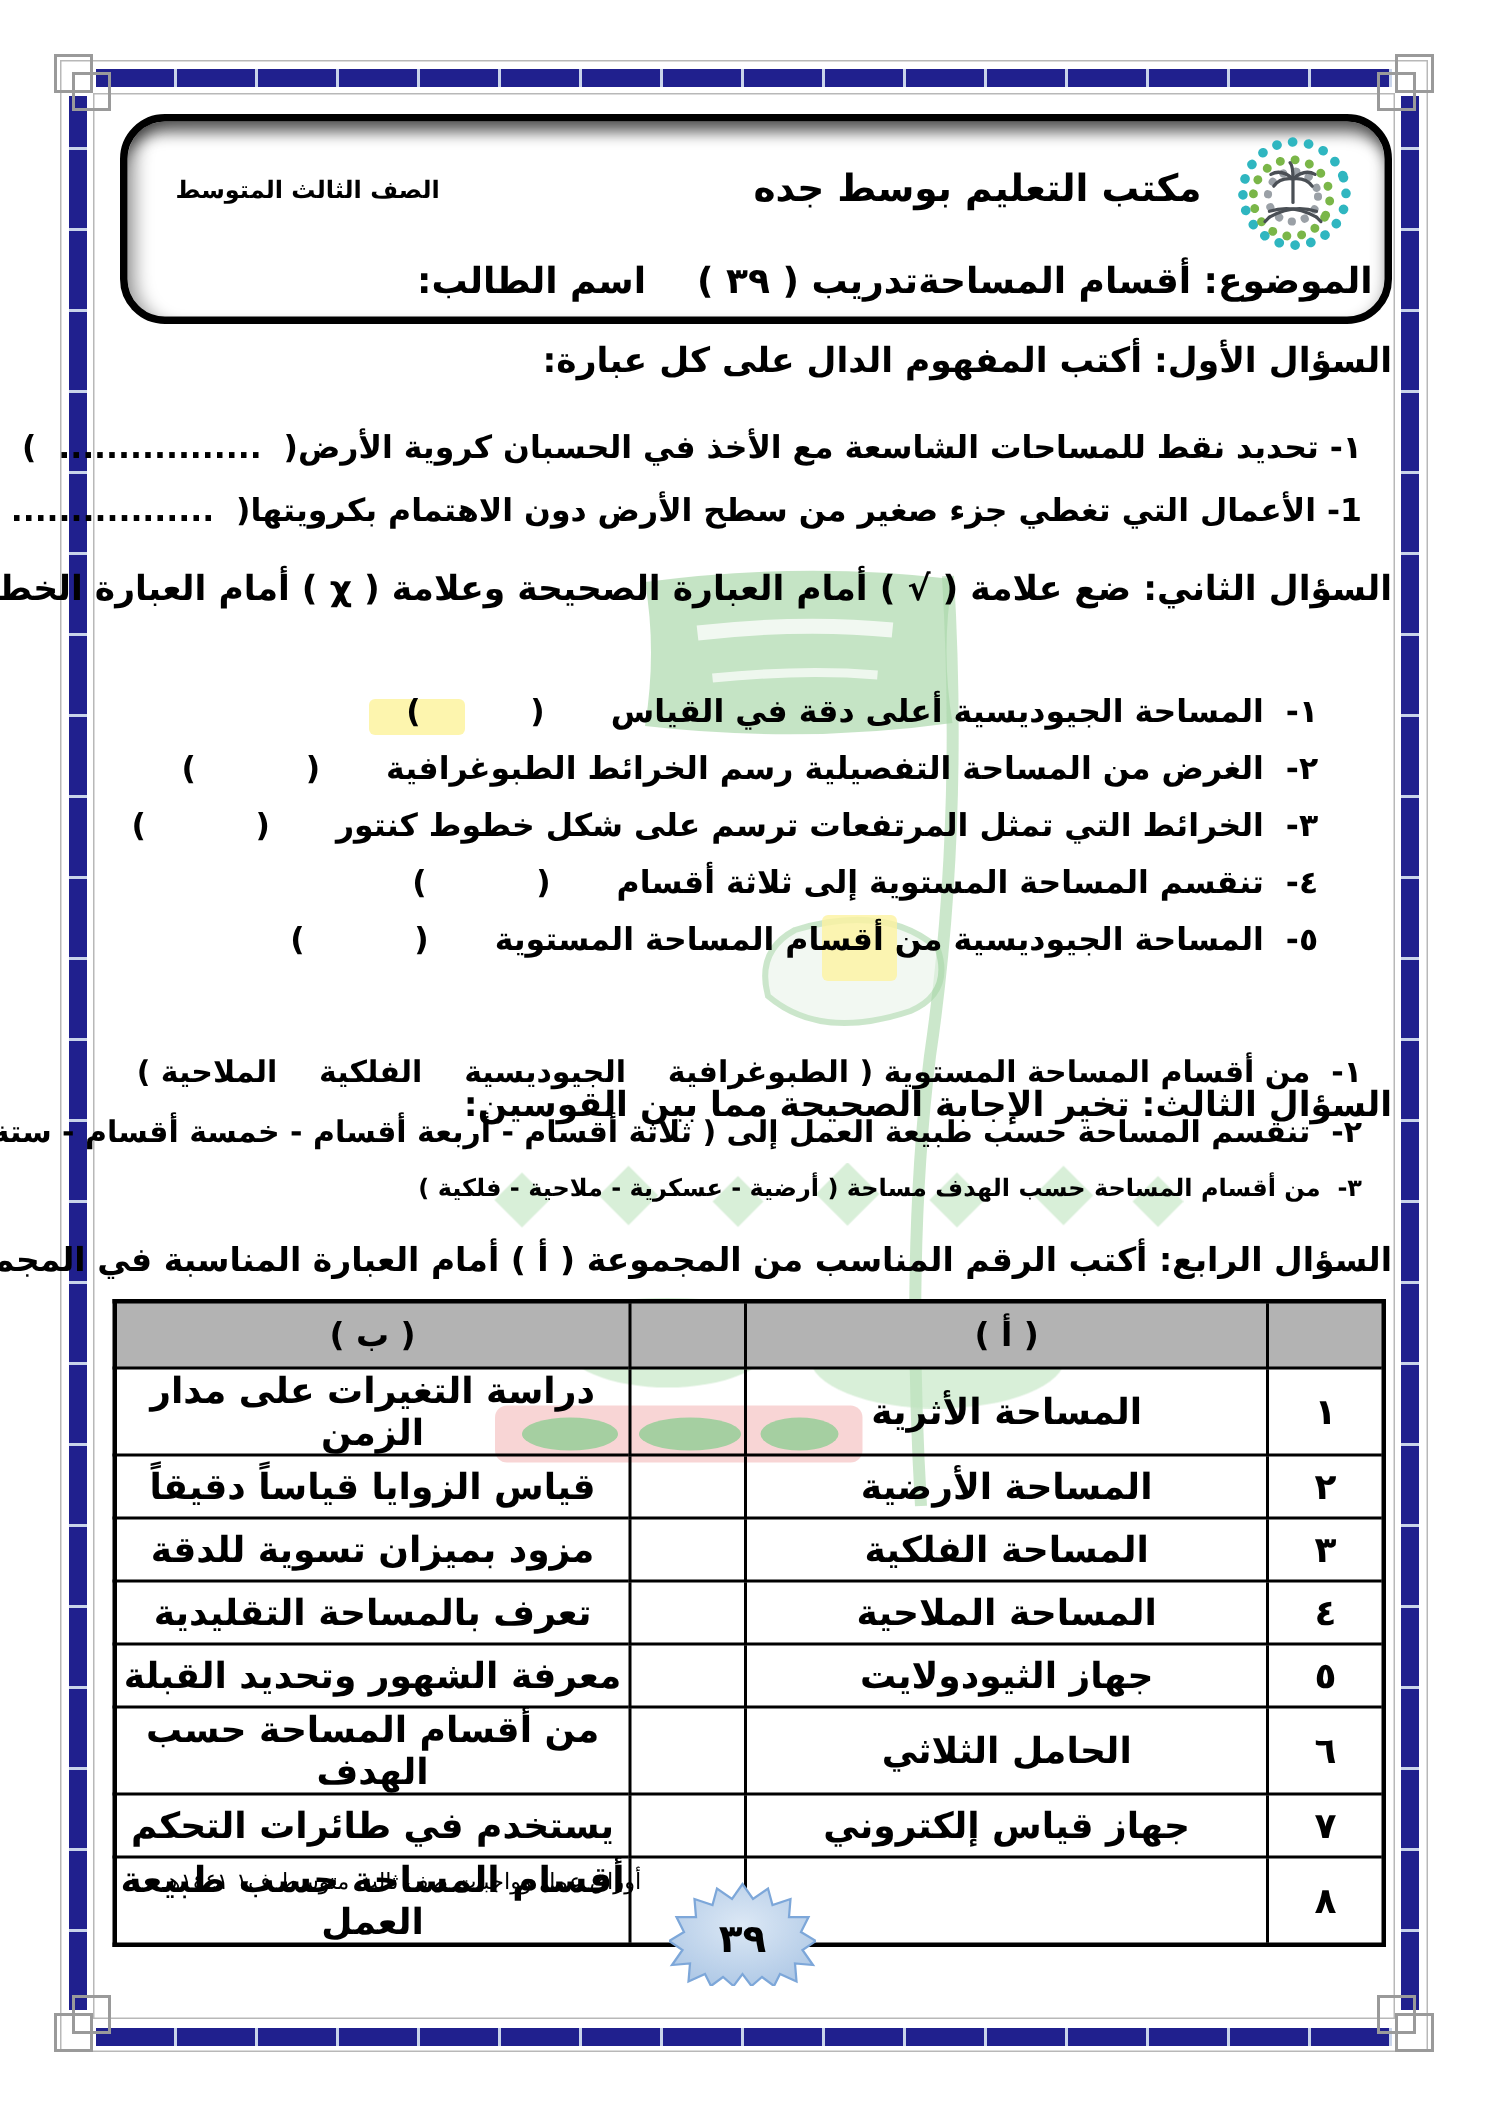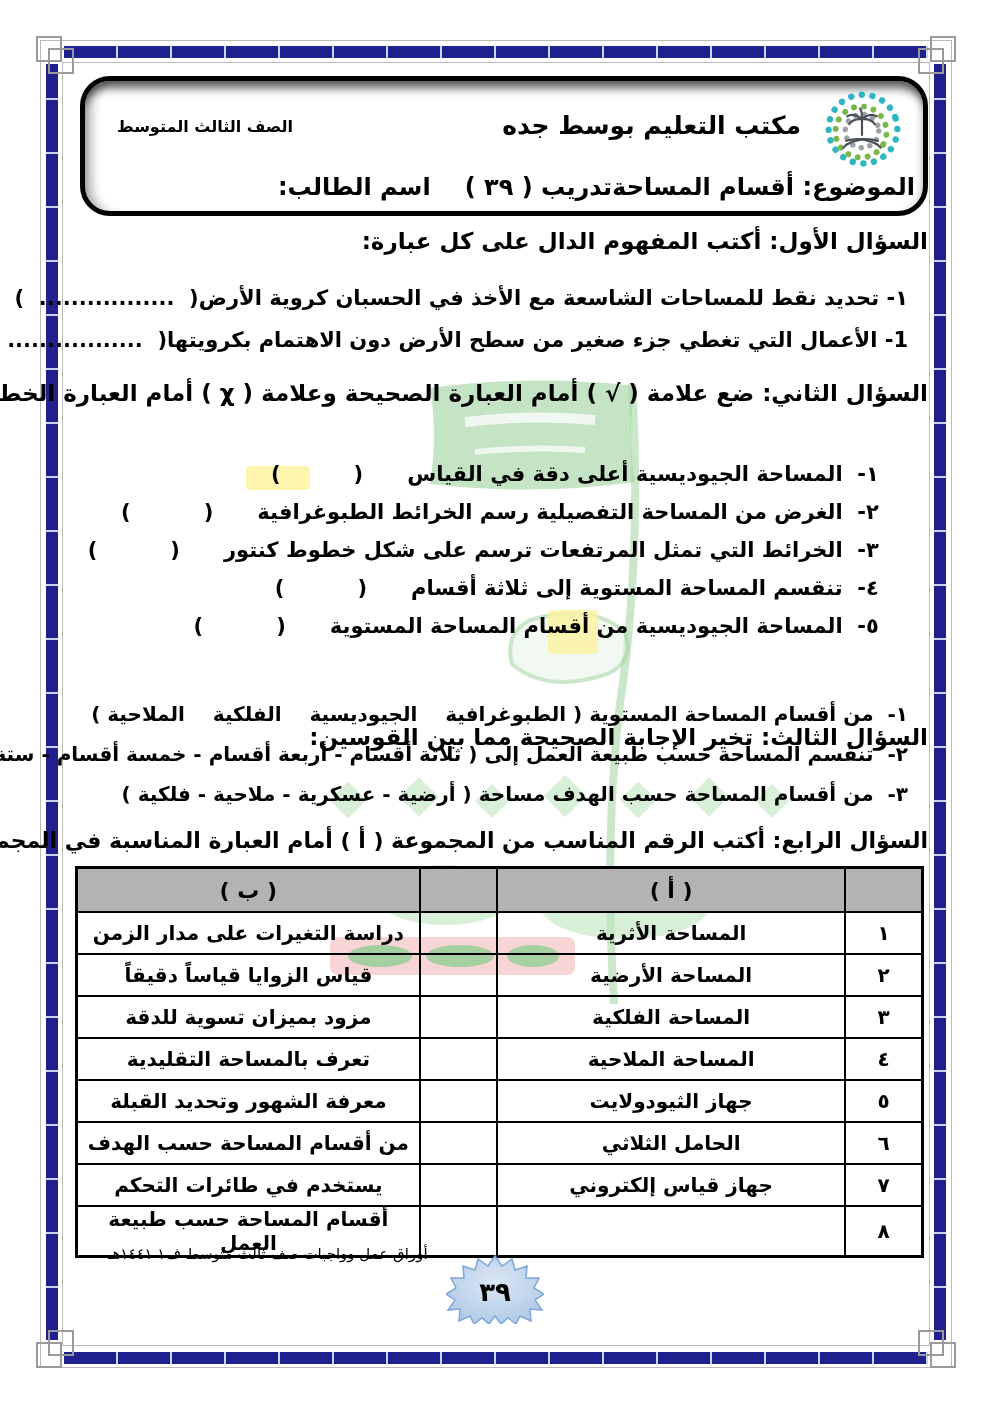--- a/index.html
+++ b/index.html
@@ -28,21 +28,21 @@
   .qtitle{position:absolute;right:64px;font-size:23px;font-weight:700;white-space:nowrap;z-index:1;}
   .qrow{position:absolute;right:84px;left:76px;display:flex;justify-content:space-between;
         font-size:21px;font-weight:700;white-space:nowrap;z-index:1;}
   .qline{position:absolute;right:84px;font-size:21px;font-weight:700;white-space:pre;z-index:1;}
   .ans{white-space:pre;font-weight:700;}
   .q2ans{margin-right:44px;}
   
   table.match{position:absolute;left:75px;top:866px;width:849px;border-collapse:collapse;
         table-layout:fixed;z-index:1;}
   table.match td,table.match th{border:2px solid #000;text-align:center;vertical-align:middle;
-        font-size:20px;font-weight:700;padding:0;height:40px;}
+        font-size:24px;font-weight:700;padding:0;height:40px;}
   table.match th{background:#b3b3b3;height:42px;font-size:22px;}
   table.match{border:3px solid #000;}
   
   .footer{position:absolute;left:108px;top:1245px;font-size:15px;font-weight:400;
           white-space:nowrap;z-index:1;}
   .badge{position:absolute;left:446px;top:1254px;width:98px;height:70px;z-index:2;}
   
   .wm{position:absolute;pointer-events:none;z-index:0;}
 </style>
 </head>
@@ -147,21 +147,21 @@
   <div class="qline" style="top:552px;text-align:center;">
     <span>٤-  تنقسم المساحة المستوية إلى ثلاثة أقسام</span><span class="ans q2ans">(          )</span>
   </div>
   <div class="qline" style="top:590px;">
     <span>٥-  المساحة الجيوديسية من أقسام المساحة المستوية</span><span class="ans q2ans">(          )</span>
   </div>
 
   <div class="qtitle" style="top:676px;margin-top:48px;">السؤال الثالث: تخير الإجابة الصحيحة مما بين القوسين:</div>
   <div class="qline" style="top:702px;font-size:20px;">١-  من أقسام المساحة المستوية ( الطبوغرافية    الجيوديسية    الفلكية    الملاحية )</div>
   <div class="qline" style="top:742px;font-size:20px;">٢-  تنقسم المساحة حسب طبيعة العمل إلى ( ثلاثة أقسام - أربعة أقسام - خمسة أقسام - ستة أقسام )</div>
-  <div class="qline" style="top:782px;font-size:20px;">٣-  من أقسام المساحة حسب الهدف مساحة ( أرضية - عسكرية - ملاحية - فلكية )</div>
+  <div class="qline" style="top:782px;font-size:16px;">٣-  من أقسام المساحة حسب الهدف مساحة ( أرضية - عسكرية - ملاحية - فلكية )</div>
 
   <div class="qtitle" style="top:828px;font-size:22px;">السؤال الرابع: أكتب الرقم المناسب من المجموعة ( أ ) أمام العبارة المناسبة في المجموعة ( ب ):</div>
 
   <table class="match" dir="rtl">
     <colgroup>
         <col style="width:77px">
         <col style="width:347px">
         <col style="width:77px">
         <col style="width:342px">
       </colgroup>

